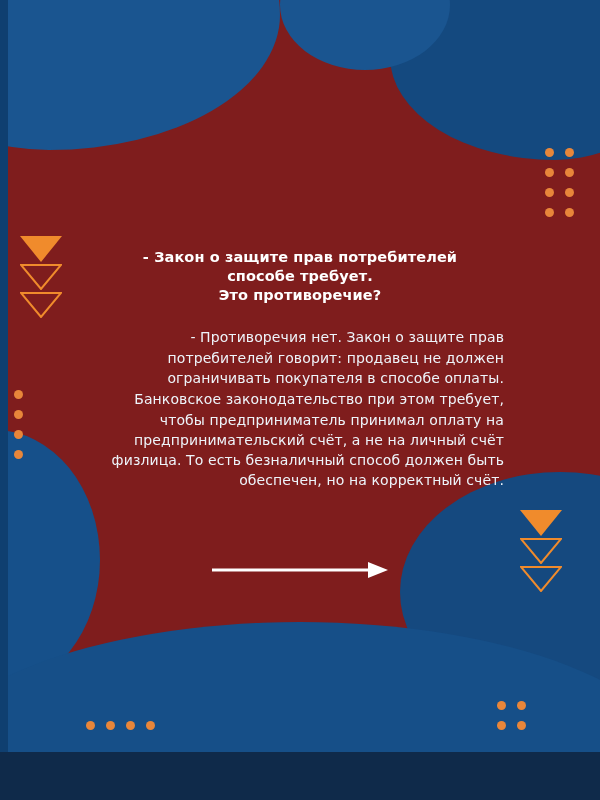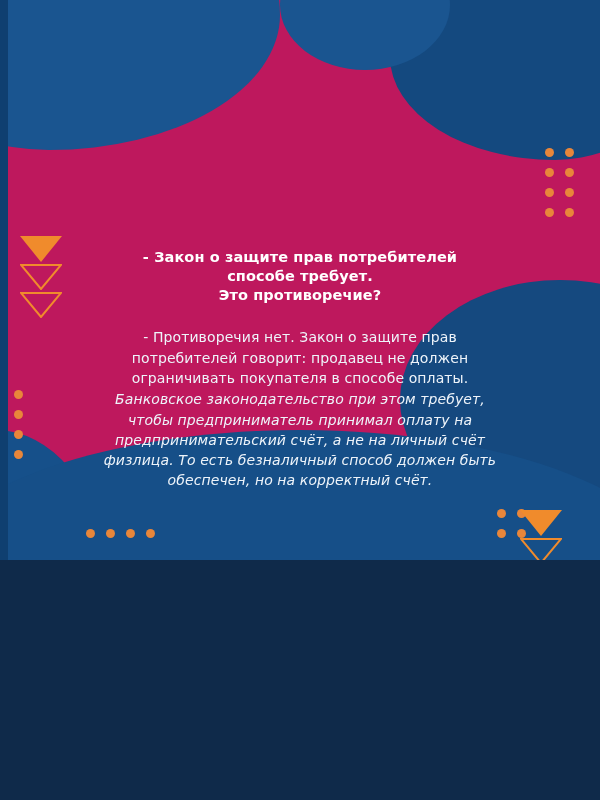--- a/index.html
+++ b/index.html
@@ -9,22 +9,22 @@
   }
   body {
     width: 600px;
     height: 800px;
     overflow: hidden;
     font-family: "DejaVu Sans", sans-serif;
   }
   .slide {
     position: relative;
     width: 600px;
-    height: 560px;
-    background: #be185d;
+    height: 752px;
+    background: #7f1d1d;
     overflow: hidden;
   }
 
   
   .blob {
     position: absolute;
     background: #174e84;
     border-radius: 50%;
     pointer-events: none;
   }
@@ -156,22 +156,22 @@
     line-height: 1.32;
     letter-spacing: 0.1px;
   }
   .answer {
     margin: 22px 96px 0 96px;
     color: #eef4fa;
     font-size: 14px;
     line-height: 1.45;
     letter-spacing: 0.1px;
   }
-  .answer p { margin: 0; }
-  .answer p + p { margin-top: 1px; font-style: italic; }
+  .answer p { margin: 0; text-align: right; }
+  .answer p + p { margin-top: 1px; }
 
   .arrow-wrap {
     position: absolute;
     left: 0;
     top: 558px;
     width: 600px;
     display: flex;
     justify-content: center;
   }
   .arrow {

